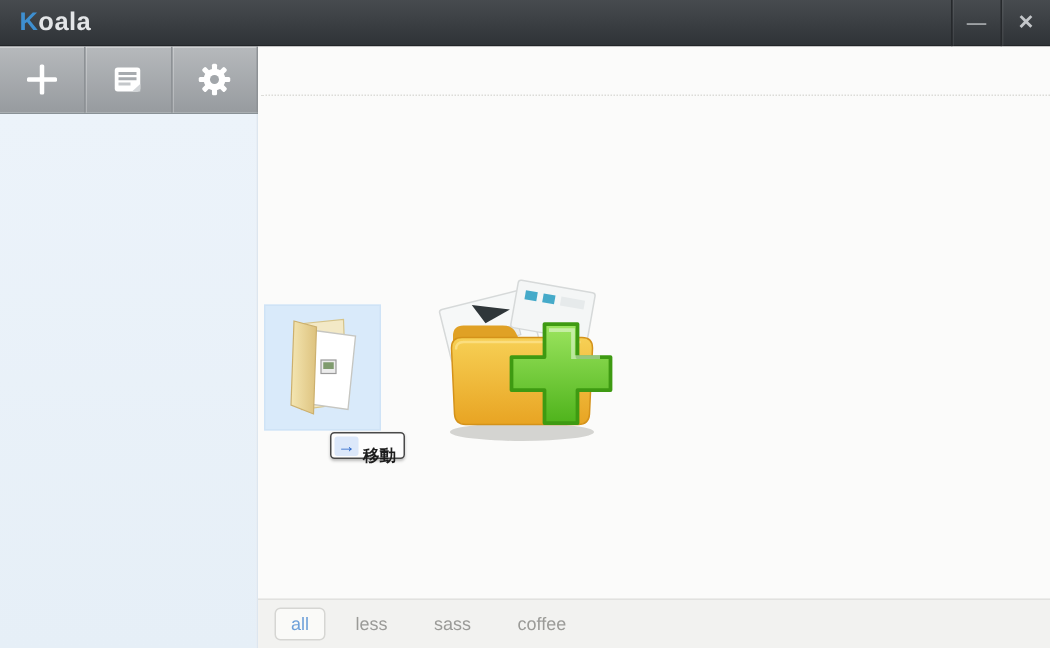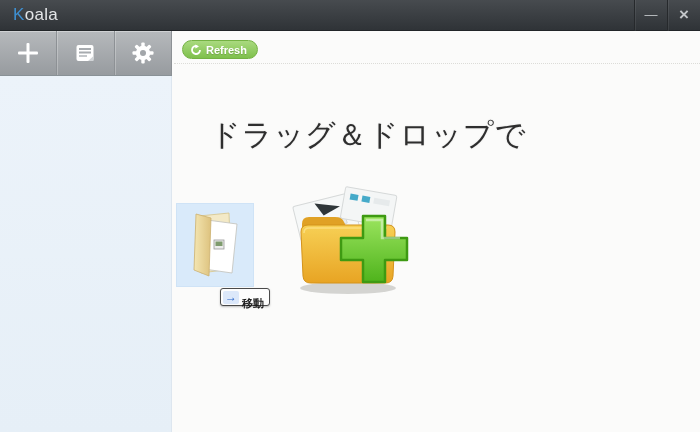--- a/index.html
+++ b/index.html
@@ -4,21 +4,21 @@
 <style>
   * { margin:0; padding:0; box-sizing:border-box; }
   html,body { width:700px; height:432px; overflow:hidden; background:#fbfbfa;
     font-family:"Liberation Sans", sans-serif; }
   .window { position:relative; width:700px; height:432px; overflow:hidden; }
 
   
   .titlebar { position:absolute; left:0; top:0; width:700px; height:31px;
     background:linear-gradient(#474b4f,#2f3337); border-bottom:1px solid #222528;
     display:flex; align-items:center; }
-  .logo { margin-left:13px; font-size:17px; font-weight:normal; letter-spacing:0.3px;
+  .logo { margin-left:13px; font-size:17px; font-weight:bold; letter-spacing:0.3px;
     color:#e3e5e7; }
   .logo .k { color:#3e8fd0; }
   .subtitle { margin-left:10px; font-size:11px; color:#85898e; padding-top:3px; }
   .win-controls { margin-left:auto; display:flex; height:31px; }
   .win-btn { width:33px; height:31px; display:flex; align-items:center; justify-content:center;
     color:#c3c6c9; border-left:1px solid #26292c; box-shadow:inset 1px 0 0 rgba(255,255,255,0.07);
     cursor:default; }
   .win-btn .glyph-min { font-size:13px; line-height:10px; }
   .win-btn .glyph-close { font-size:17px; font-weight:bold; }
 
@@ -114,31 +114,23 @@
         </g>
         <circle cx="12" cy="12" r="3" fill="#a2a6aa"></circle>
       </svg>
     </div>
   </div>
 
   <div class="sidebar"></div>
 
   <div class="main">
 
-    <button class="refresh-btn">
-      <svg width="12" height="12" viewBox="0 0 12 12">
-        <path d="M10 6 A 4 4 0 1 1 7.2 2.2" fill="none" stroke="#fff" stroke-width="1.8"></path>
-        <path d="M5.2 0.4 L9 2.6 L5.4 4.6 Z" fill="#fff"></path>
-      </svg>
-      <span>Refresh</span>
-    </button>
 
     <div class="dotted-sep"></div>
 
-    <div class="tutorial-heading">ドラッグ＆ドロップで</div>
 
     <div class="folder-selection">
       <svg width="62" height="72" viewBox="0 0 62 72">
         <defs>
           <linearGradient id="manila" x1="0" y1="0" x2="1" y2="0">
             <stop offset="0" stop-color="#f4e6b2"></stop>
               <stop offset="1" stop-color="#ddc27e"></stop>
           </linearGradient>
         </defs>
         <polygon points="15,7 45,4 47,60 17,64" fill="#f3e9c6" stroke="#d6c489" stroke-width="0.8"></polygon>
@@ -180,15 +172,21 @@
         <rect x="70" y="12" width="8" height="6" fill="#45aac9"></rect>
         <rect x="82" y="12" width="16" height="6" fill="#e6eaeb"></rect>
       </g>
       <path d="M12 38 q0 -7 7 -7 h26 q7 0 9 5 l2 4 h38 q7 0 7 7 v12 h-89 z" fill="#e0a125"></path>
       <path d="M11 46 q0 -7 7 -7 h80 q7 0 7 7 l-2 44 q-0.4 7 -7.5 7 h-75 q-7 0 -7.5 -7 z" fill="url(#gfold)" stroke="#d4921a" stroke-width="1"></path>
       <path d="M14 47 q0 -5 5 -5 h78" fill="none" stroke="#fce28a" stroke-width="1.6" opacity="0.8"></path>
       <path d="M73 30 h22 v22 h22 v22 h-22 v22 h-22 v-22 h-22 v-22 h22 z" fill="url(#gplus)" stroke="#3e9a12" stroke-width="2.5" stroke-linejoin="round"></path>
       <path d="M76 34 h16 v18 h18" fill="none" stroke="rgba(255,255,255,0.45)" stroke-width="2.5"></path>
     </svg>
 
+    <div class="filterbar">
+      <span class="filter-item active">all</span>
+      <span class="filter-item">less</span>
+      <span class="filter-item">sass</span>
+      <span class="filter-item">coffee</span>
+    </div>
   </div>
 
 </div>
 
 </body></html>

